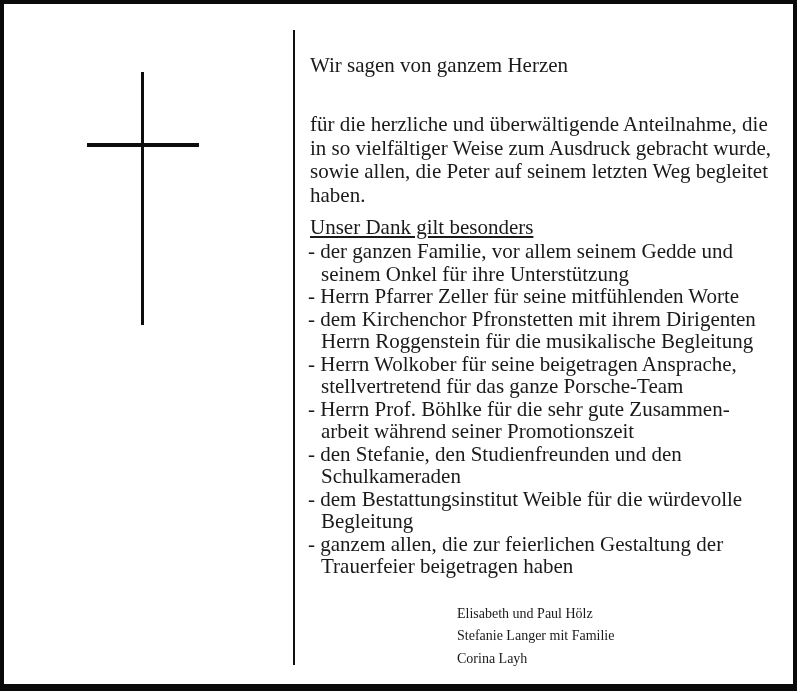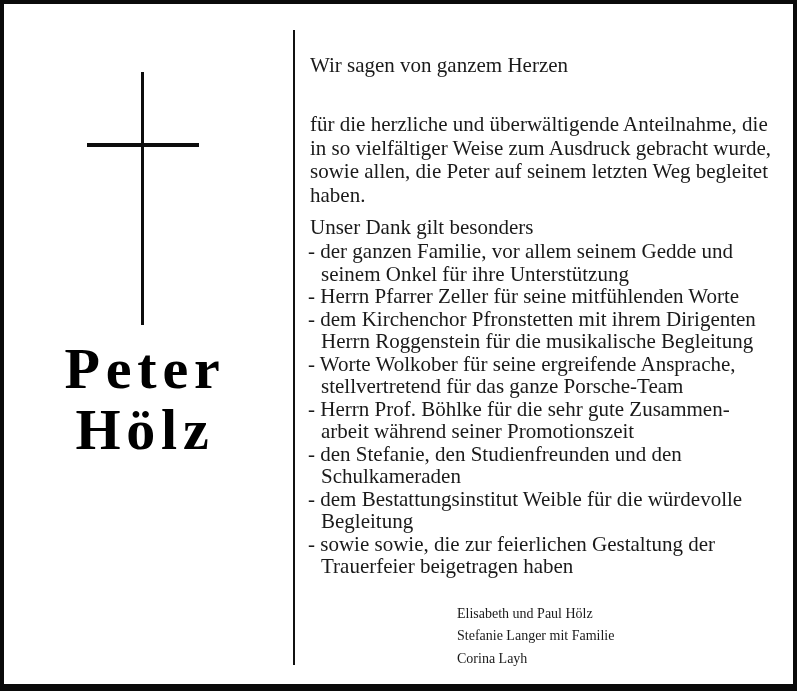--- a/index.html
+++ b/index.html
@@ -67,21 +67,21 @@
   }
   .paragraph {
     position: absolute;
     left: 310px; top: 113px; width: 490px;
     font-size: 21px; line-height: 23.5px;
     white-space: pre-line;
   }
   .subheading {
     position: absolute;
     left: 310px; top: 215px;
-    font-size: 21px; line-height: 24px;
+    font-size: 21px; line-height: 24px; text-decoration: underline;
   }
   .thanks-list {
     position: absolute;
     left: 308px; top: 240px; width: 492px;
     font-size: 21px; line-height: 22.5px;
   }
   .thanks-list .item {
     padding-left: 13px;
     text-indent: -13px;
     white-space: pre-line;
@@ -97,51 +97,49 @@
 
 <div class="page">
 
   <div class="frame"></div>
 
   <div class="cross">
     <div class="v"></div>
     <div class="h"></div>
   </div>
 
-  <div class="name">Peter
-Hölz</div>
 
 
   <div class="divider"></div>
 
   <div class="intro">Wir sagen von ganzem Herzen</div>
 
 
   <div class="paragraph">für die herzliche und überwältigende Anteilnahme, die
 in so vielfältiger Weise zum Ausdruck gebracht wurde,
 sowie allen, die Peter auf seinem letzten Weg begleitet
 haben.</div>
 
   <div class="subheading">Unser Dank gilt besonders</div>
 
   <div class="thanks-list">
     <div class="item">- der ganzen Familie, vor allem seinem Gedde und
 seinem Onkel für ihre Unterstützung</div>
     <div class="item">- Herrn Pfarrer Zeller für seine mitfühlenden Worte</div>
     <div class="item">- dem Kirchenchor Pfronstetten mit ihrem Dirigenten
 Herrn Roggenstein für die musikalische Begleitung</div>
-    <div class="item">- Worte Wolkober für seine ergreifende Ansprache,
+    <div class="item">- Herrn Wolkober für seine beigetragen Ansprache,
 stellvertretend für das ganze Porsche-Team</div>
     <div class="item">- Herrn Prof. Böhlke für die sehr gute Zusammen-
 arbeit während seiner Promotionszeit</div>
     <div class="item">- den Stefanie, den Studienfreunden und den
 Schulkameraden</div>
     <div class="item">- dem Bestattungsinstitut Weible für die würdevolle
 Begleitung</div>
-    <div class="item">- sowie sowie, die zur feierlichen Gestaltung der
+    <div class="item">- ganzem allen, die zur feierlichen Gestaltung der
 Trauerfeier beigetragen haben</div>
   </div>
 
   <div class="signatures">
     <div>Elisabeth und Paul Hölz</div>
     <div>Stefanie Langer mit Familie</div>
     <div>Corina Layh</div>
   </div>
 
 </div>

